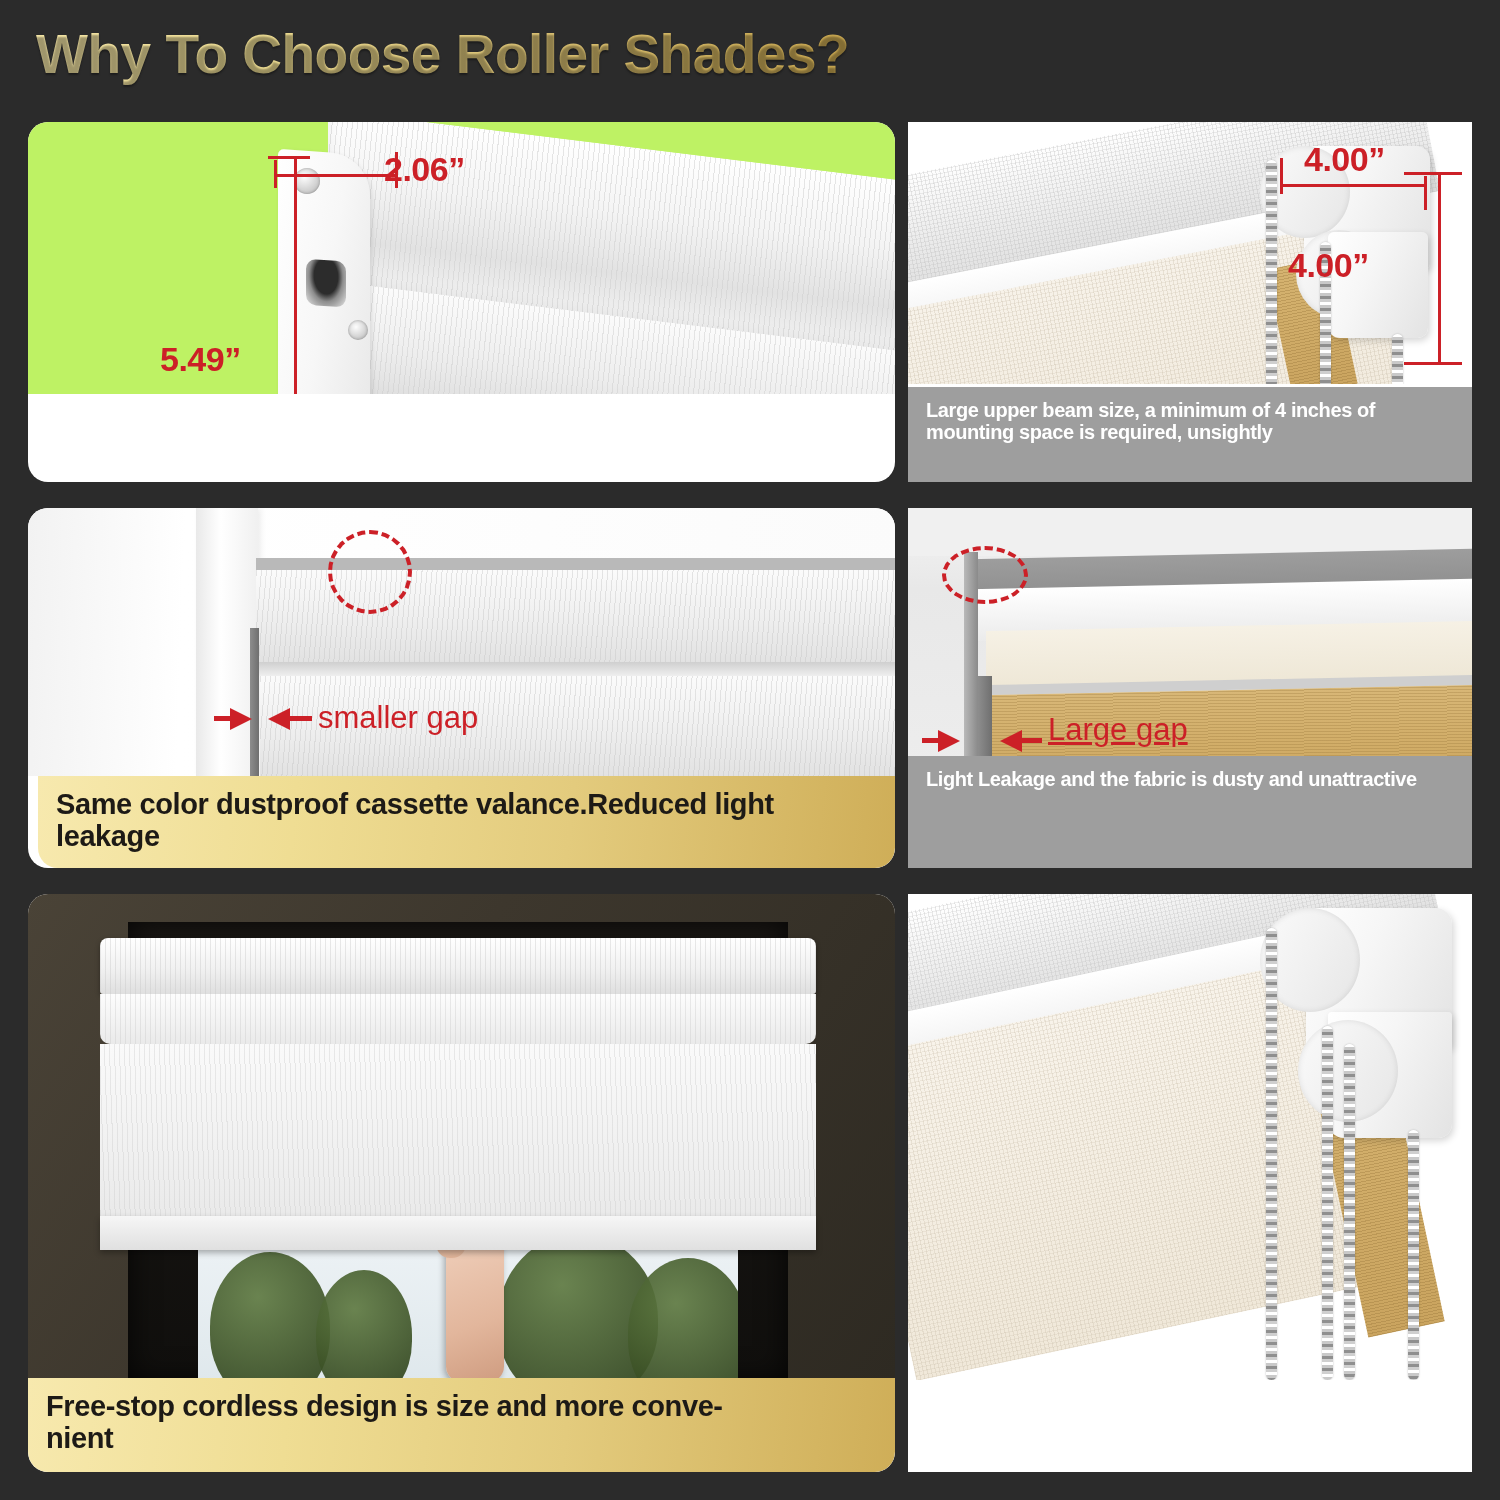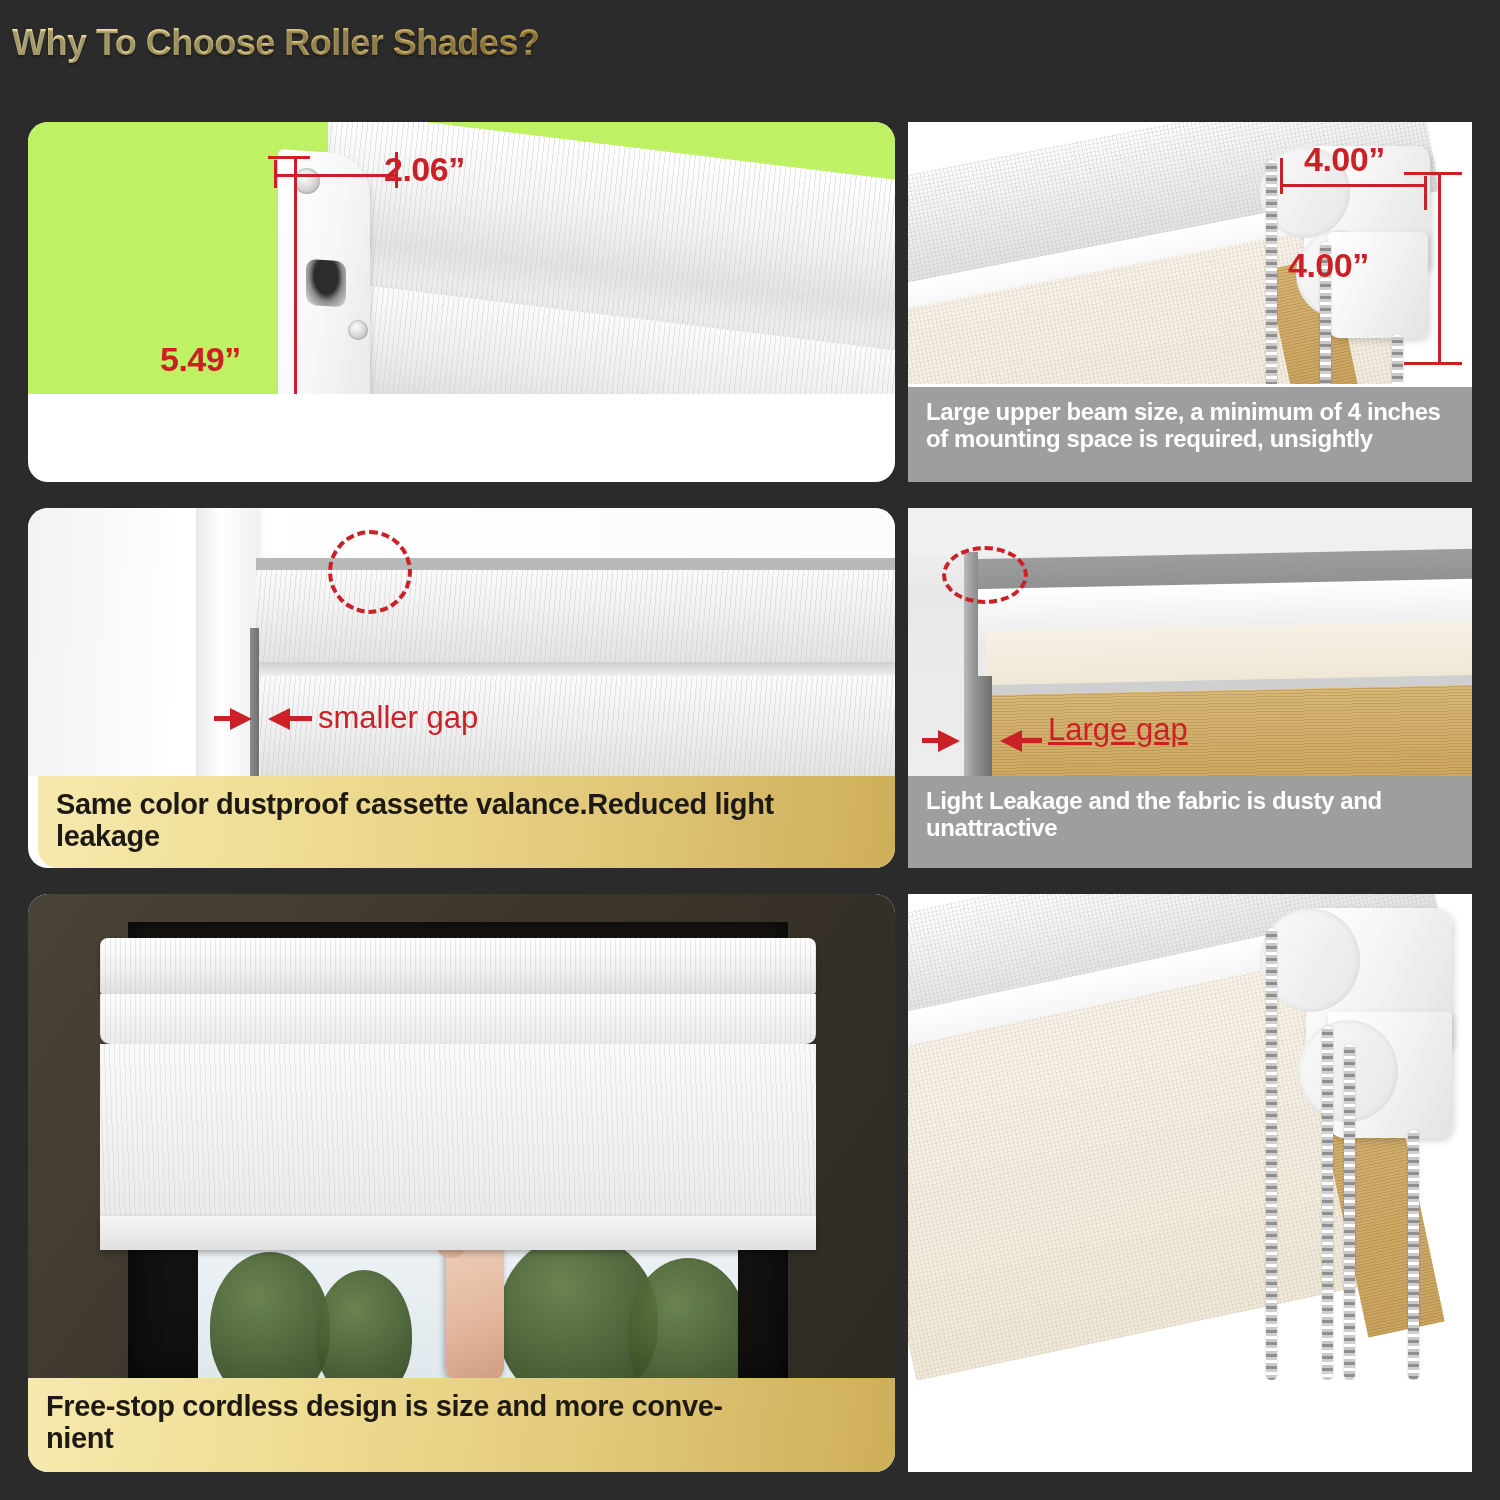--- a/index.html
+++ b/index.html
@@ -15,23 +15,23 @@
   .page {
     position: relative;
     width: 1500px;
     height: 1500px;
     background: #2b2b2b;
   }
 
   
   .title {
     position: absolute;
-    left: 12px;
+    left: 36px;
     top: 22px;
-    font-size: 36px;
+    font-size: 55px;
     font-weight: bold;
     letter-spacing: -0.5px;
     background: linear-gradient(100deg,#f6e7a8 0%,#eedd93 28%,#dcc477 58%,#c9a74f 100%);
     -webkit-background-clip: text;
     background-clip: text;
     color: transparent;
     text-shadow: 0 2px 2px rgba(0,0,0,0.35);
     white-space: nowrap;
   }
 
@@ -64,21 +64,21 @@
   .caption.gold {
     background: linear-gradient(96deg,#f7e9ae 0%,#efdd93 30%,#e3cb7d 62%,#cfae58 100%);
     color: #1d1a16;
     border-bottom-left-radius: 20px;
     border-bottom-right-radius: 20px;
     font-size: 29px;
   }
   .caption.gray {
     background: #9e9e9e;
     color: #ffffff;
-    font-size: 24px;
+    font-size: 20px;
   }
   .caption .txt { display: block; width: 100%; white-space: pre-line; }
 
   
   .p1 .scene { position:absolute; inset:0; background:#bef264; }
   .valance-body {
     position: absolute;
     left: 300px; top: 26px;
     width: 620px; height: 178px;
     background:
@@ -389,21 +389,21 @@
 
       <div class="dashed-circle" style="left:34px; top:38px; width:86px; height:58px;"></div>
 
       <div class="arrow-right" style="left:30px; top:222px;"></div>
       <div class="arrow-stem" style="left:14px; top:230px; width:20px;"></div>
       <div class="arrow-left" style="left:92px; top:222px;"></div>
       <div class="arrow-stem" style="left:114px; top:230px; width:20px;"></div>
       <div class="gap-label" style="left:140px; top:204px;text-decoration:underline;">Large gap</div>
     </div>
 
-    <div class="caption gray" style="height:92px;">
+    <div class="caption gray" style="height:112px;">
       <span class="txt">Light Leakage and the fabric is dusty and unattractive</span>
     </div>
   </div>
 
   <div class="panel good p5" style="left:28px; top:894px; width:867px; height:578px;">
 
     <div class="photo" style="height:484px;">
       <div class="room-wall"></div>
       <div class="window-recess" style="left:100px; top:28px; width:660px; height:460px;"></div>
 

